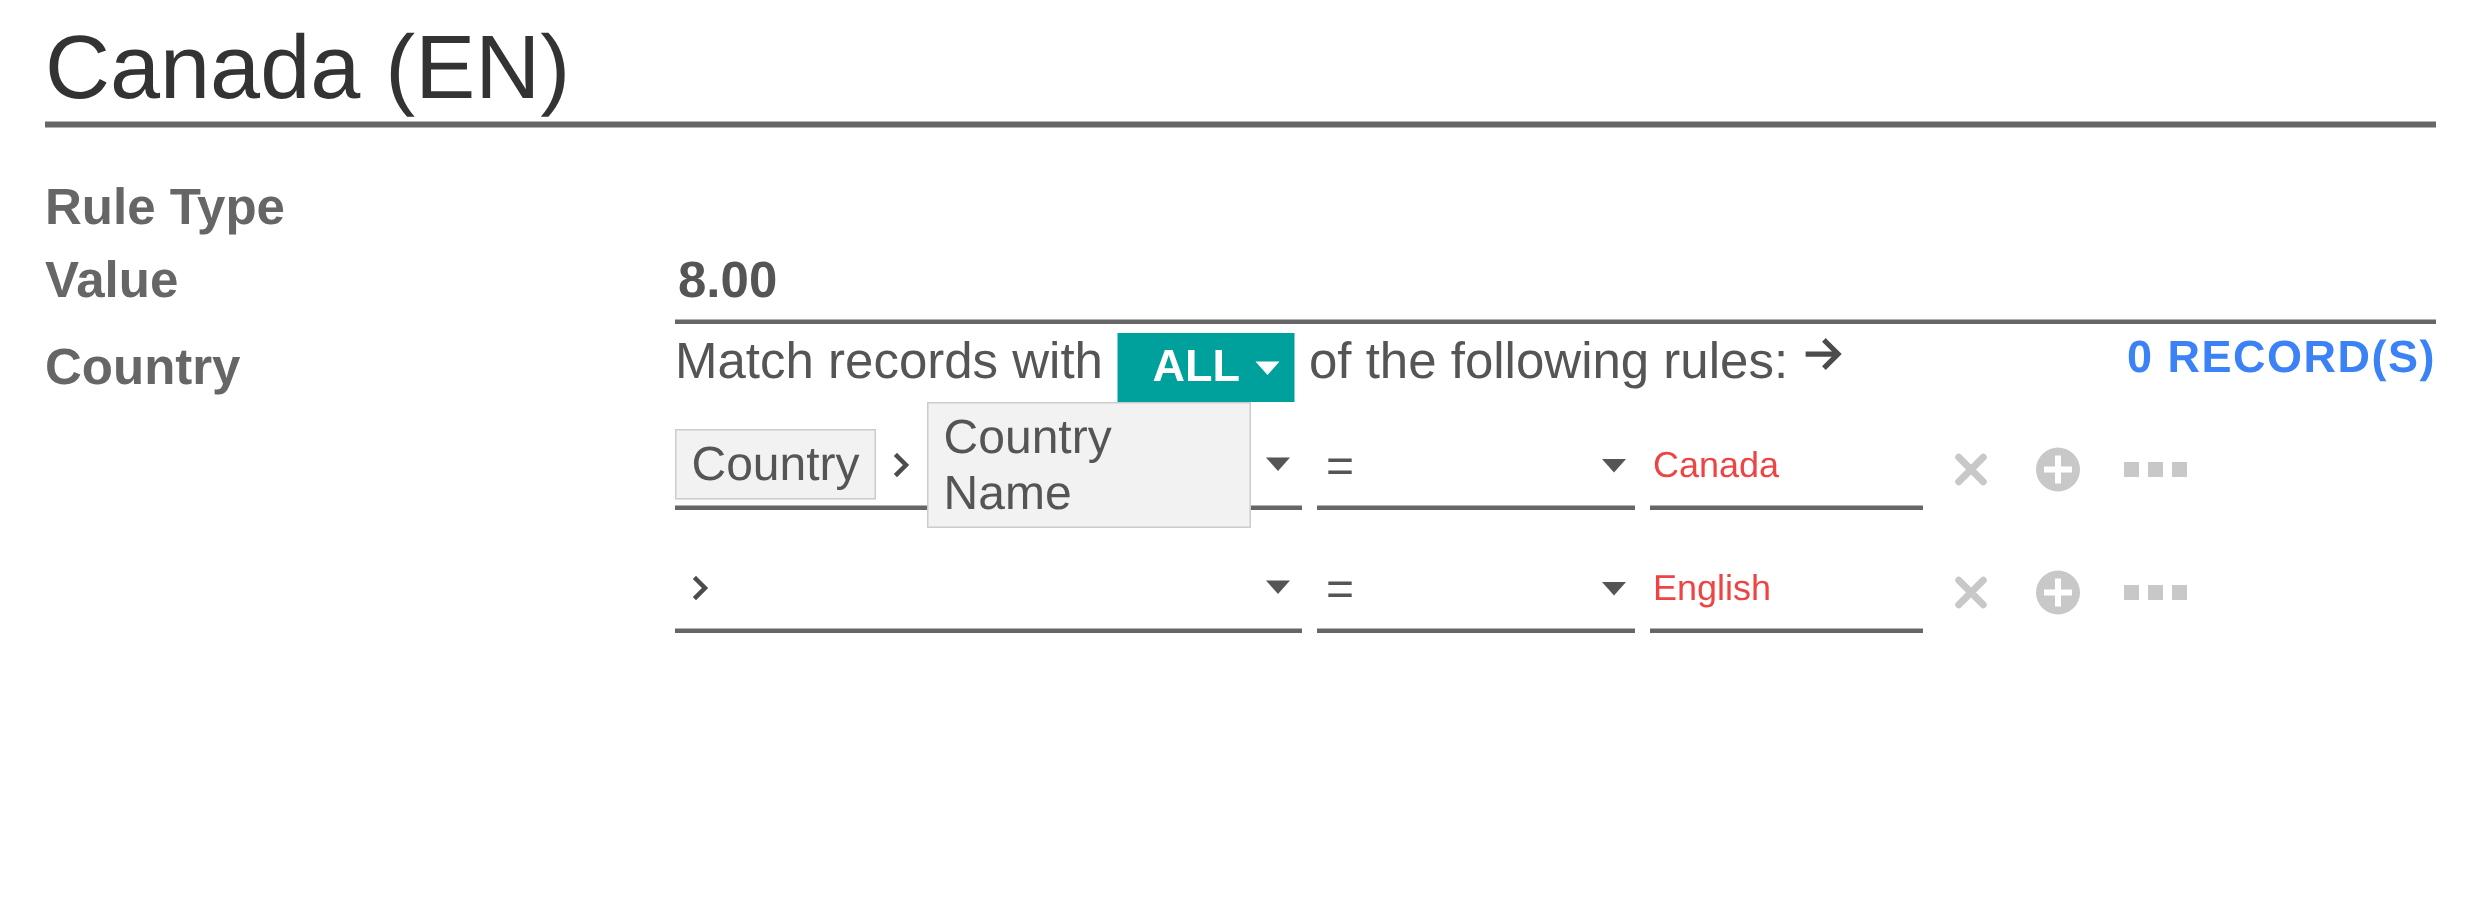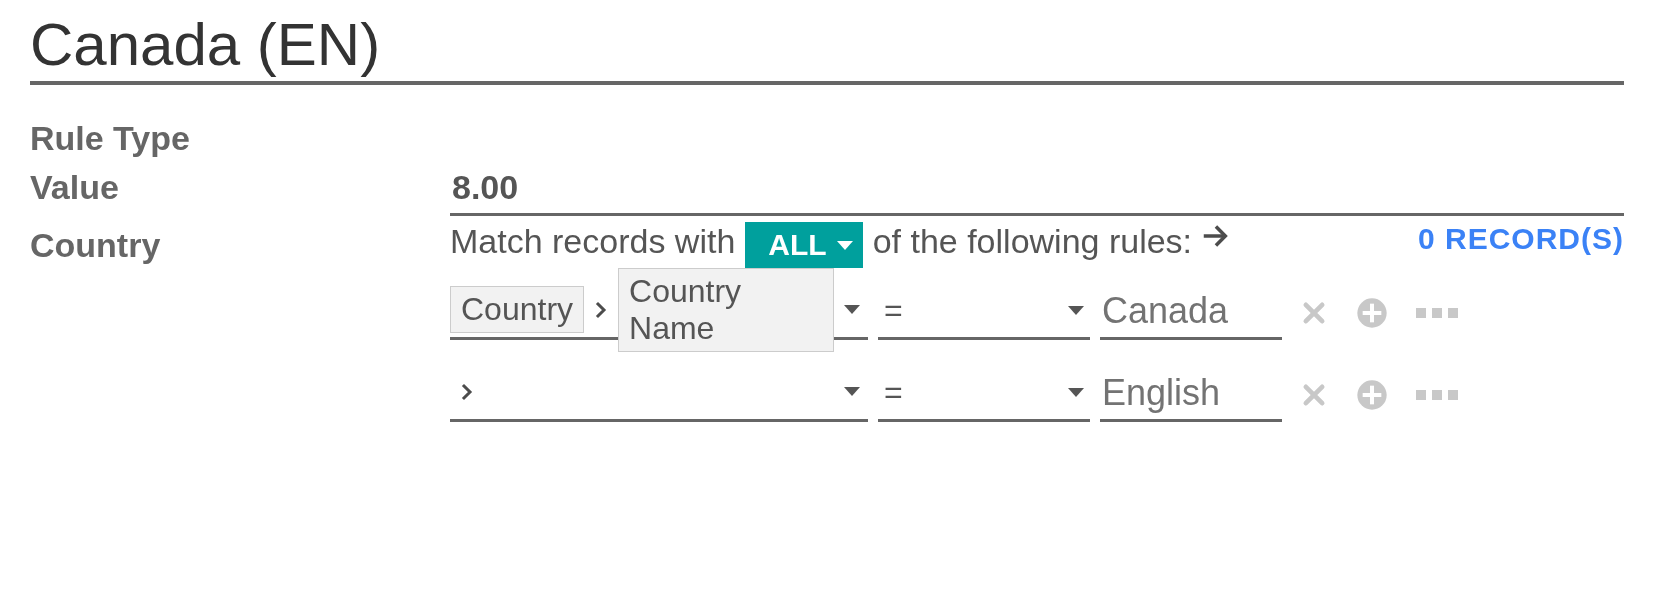--- a/index.html
+++ b/index.html
@@ -150,22 +150,22 @@
     height: 54px;
     width: 212px;
     font-size: 32px;
     color: #555;
     cursor: pointer;
   }
   .val-input {
     border: none;
     border-bottom: 3px solid #666;
     height: 54px;
-    font-size: 36px;
-    color: #737373;
+    font-size: 24px;
+    color: #ef4444;
     padding: 4px 2px 6px 2px;
     width: 182px;
     outline: none;
     background: transparent;
   }
   .row-actions { display:inline-flex; align-items:center; gap:28px; margin-left: 8px; }
   .icon-btn { color: #c8c8c8; cursor: pointer; display:inline-flex; align-items:center; }
   .icon-btn svg { display:block; }
   .dots { display:inline-flex; gap:6px; }
   .dot { width:10px; height:10px; background:#c8c8c8; }

